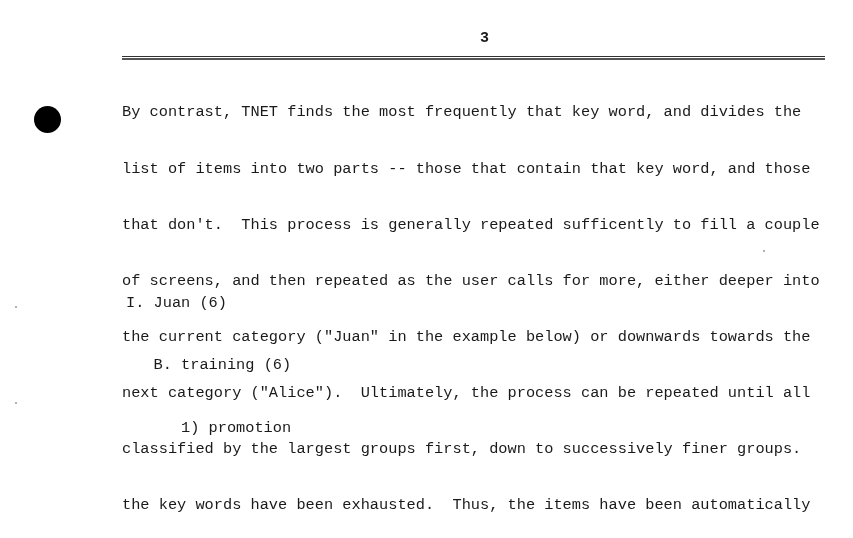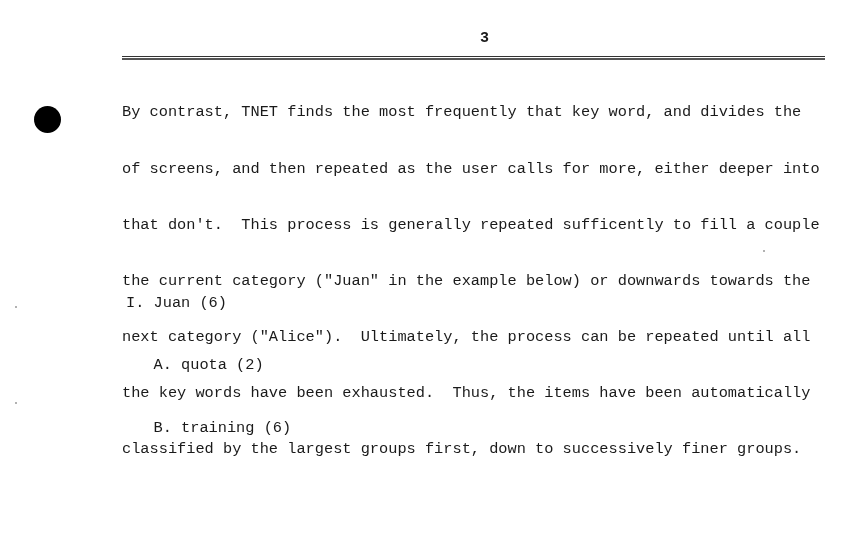--- a/index.html
+++ b/index.html
@@ -45,33 +45,34 @@
 
 <div class="rule">
   <div class="l1"></div>
   <div class="l2"></div>
 </div>
 
 <div class="hole"></div>
 
 <div class="body-text">
   <div>By contrast, TNET finds the most frequently that key word, and divides the</div>
+  <div>list of items into two parts -- those that contain that key word, and those</div>
+  <div>that don't.  This process is generally repeated sufficently to fill a couple</div>
   <div>of screens, and then repeated as the user calls for more, either deeper into</div>
-  <div>that don't.  This process is generally repeated sufficently to fill a couple</div>
   <div>the current category ("Juan" in the example below) or downwards towards the</div>
   <div>next category ("Alice").  Ultimately, the process can be repeated until all</div>
+  <div>classified by the largest groups first, down to successively finer groups.</div>
   <div>the key words have been exhausted.  Thus, the items have been automatically</div>
-  <div>classified by the largest groups first, down to successively finer groups.</div>
   
 </div>
 
 <ul class="outline">
   <li class="lvl1">I. Juan (6)</li>
-  <li class="lvl2">A. quota (2)</li>
   <li class="lvl2">B. training (6)</li>
+  <li class="lvl3">1) promotion</li>
   
   
   
   
   
   
   
   
   
   

